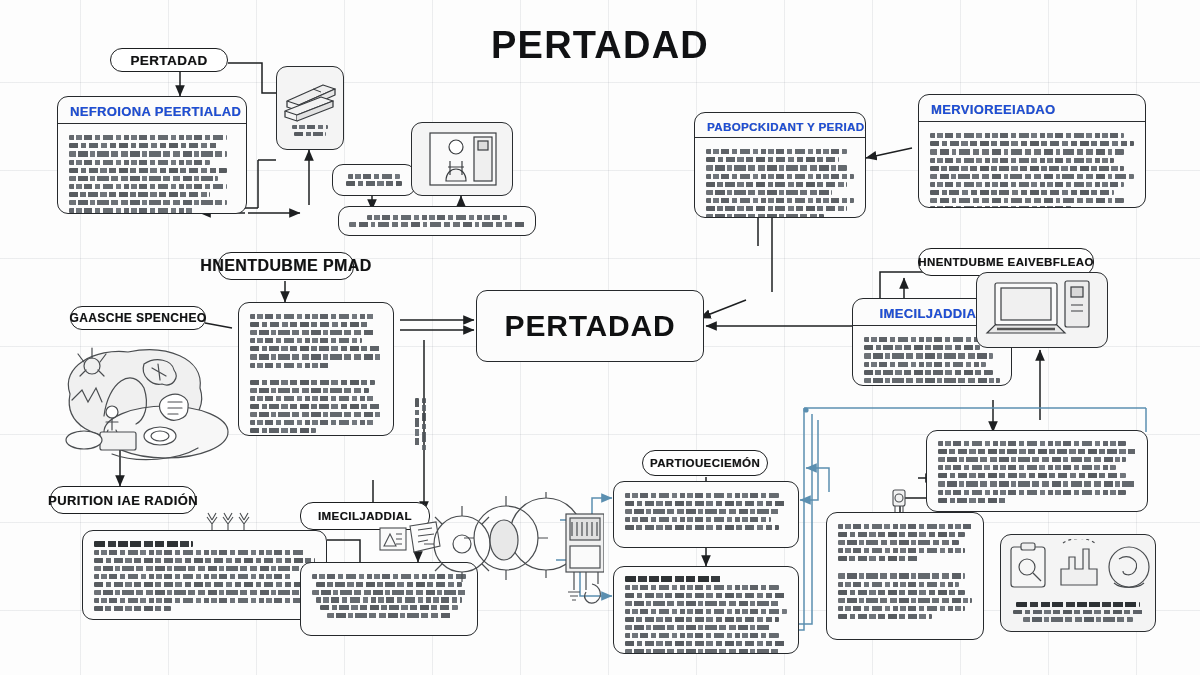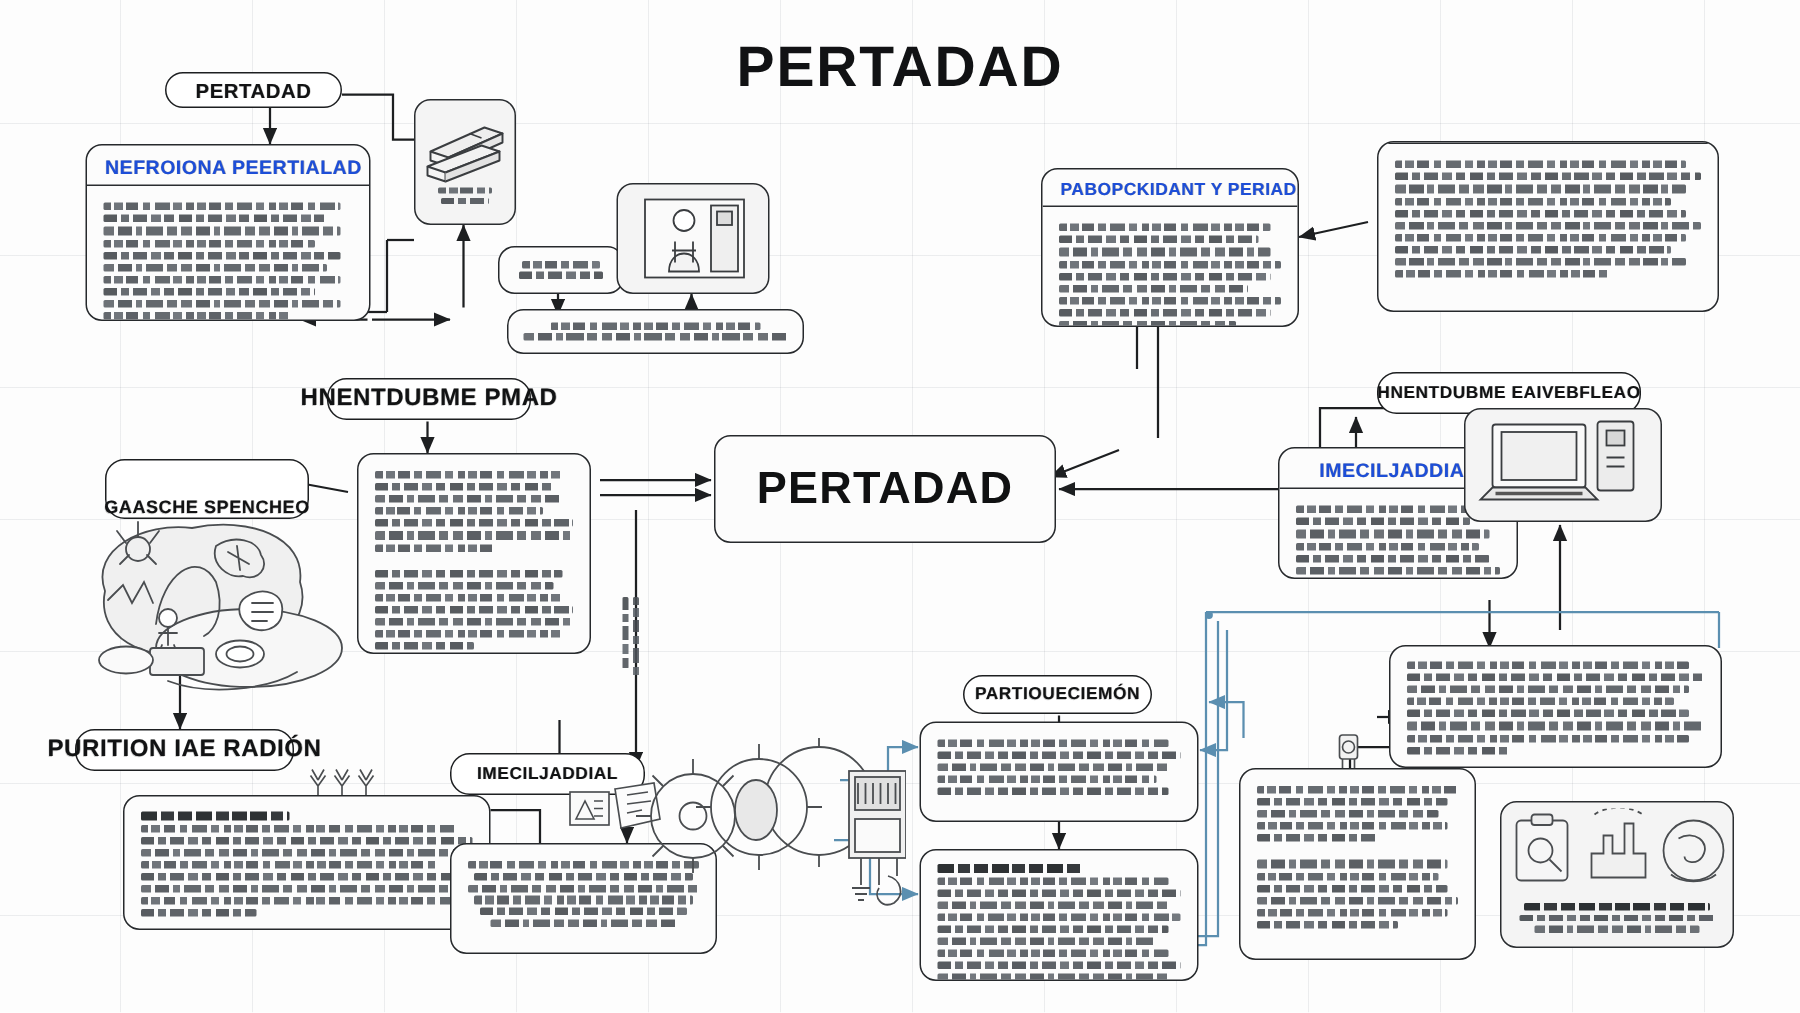--- a/index.html
+++ b/index.html
@@ -243,20 +243,21 @@
       <i class="tx s88"></i>
     <i class="tx b s95"></i>
       <i class="tx c s85"></i>
       <i class="tx s92"></i>
       <i class="tx b s95"></i>
     <i class="tx c s80"></i>
   </div>
 </div>
 
 <div class="card" style="left:918px;top:94px;width:228px;height:114px;">
+  <div class="hd">MERVIOREEIADAO</div>
   <div class="hr"></div>
   <div class="body">
     <i class="tx s95"></i>
       <i class="tx b s92"></i>
       <i class="tx c s95"></i>
       <i class="tx s90"></i>
     <i class="tx b s95"></i>
       <i class="tx c s88"></i>
       <i class="tx s95"></i>
       <i class="tx b s90"></i>
@@ -266,21 +267,21 @@
 </div>
 
 <div class="node" style="left:476px;top:290px;width:228px;height:72px;display:flex;align-items:center;justify-content:center;border-width:1.8px;">
   <span style="font-size:30px;font-weight:700;color:#101112;letter-spacing:.8px;">PERTADAD</span>
 </div>
 
 <div class="pill" style="left:218px;top:252px;width:136px;height:28px;">
   <span class="ttl" style="font-size:16px;">HNENTDUBME PMAD</span>
 </div>
 
-<div class="pill" style="left:70px;top:306px;width:136px;height:40px;align-items:flex-end;">
+<div class="pill" style="left:70px;top:306px;width:136px;height:24px;">
   <span class="ttl" style="font-size:12px;">GAASCHE SPENCHEO</span>
 </div>
 
 <div class="card" style="left:238px;top:302px;width:156px;height:134px;">
   <div class="body" style="padding-top:8px;">
     <i class="tx s95"></i>
       <i class="tx b s90"></i>
       <i class="tx c s95"></i>
       <i class="tx s85"></i>
     <i class="tx b s92"></i>
@@ -318,21 +319,21 @@
     <path d="M64,82 L64,94 M58,86 L70,86 M60,94 L56,104 M68,94 L72,104"></path>
     <rect x="52" y="96" width="36" height="18" rx="2" fill="#f2f2f2"></rect>
     <ellipse cx="36" cy="104" rx="18" ry="9" fill="#fafafa"></ellipse>
     <ellipse cx="112" cy="100" rx="16" ry="9" fill="#fff"></ellipse>
     <ellipse cx="112" cy="100" rx="9" ry="5"></ellipse>
     <path d="M64,118 C90,128 130,124 150,112"></path>
   </g>
 </svg>
 
 <div class="pill" style="left:50px;top:486px;width:146px;height:28px;">
-  <span class="ttl" style="font-size:16px;">PURITION IAE RADIÓN</span>
+  <span class="ttl" style="font-size:13px;">PURITION IAE RADIÓN</span>
 </div>
 
 <svg class="sketch" style="left:204px;top:504px;" width="48" height="34" viewBox="0 0 48 34">
   <g fill="none" stroke="#4a4d50" stroke-width="1.1">
     <path d="M8,20 L8,32 M6,32 L10,32 M8,20 L3,13 M8,20 L13,13 M8,16 L4,9 M8,16 L12,9"></path>
     <path d="M24,20 L24,32 M22,32 L26,32 M24,20 L19,13 M24,20 L29,13 M24,16 L20,9 M24,16 L28,9"></path>
     <path d="M40,20 L40,32 M38,32 L42,32 M40,20 L35,13 M40,20 L45,13 M40,16 L36,9 M40,16 L44,9"></path>
   </g>
 </svg>
 

